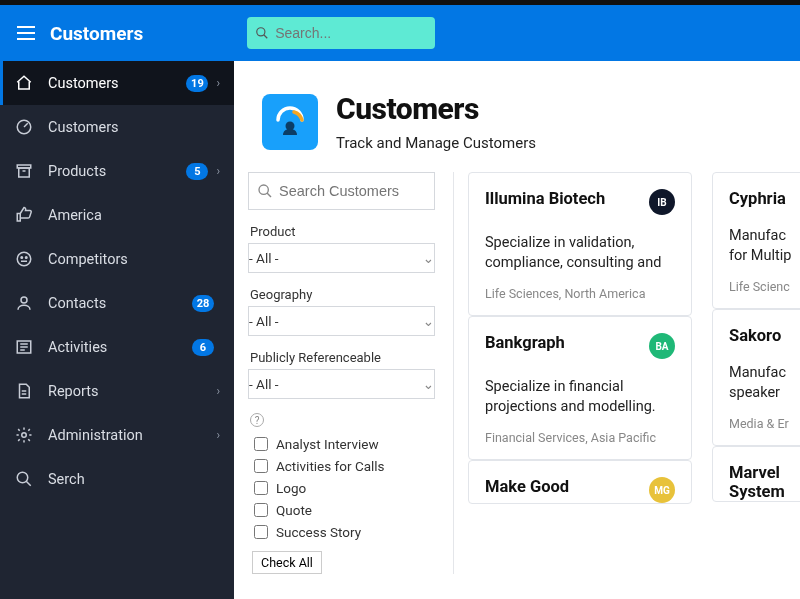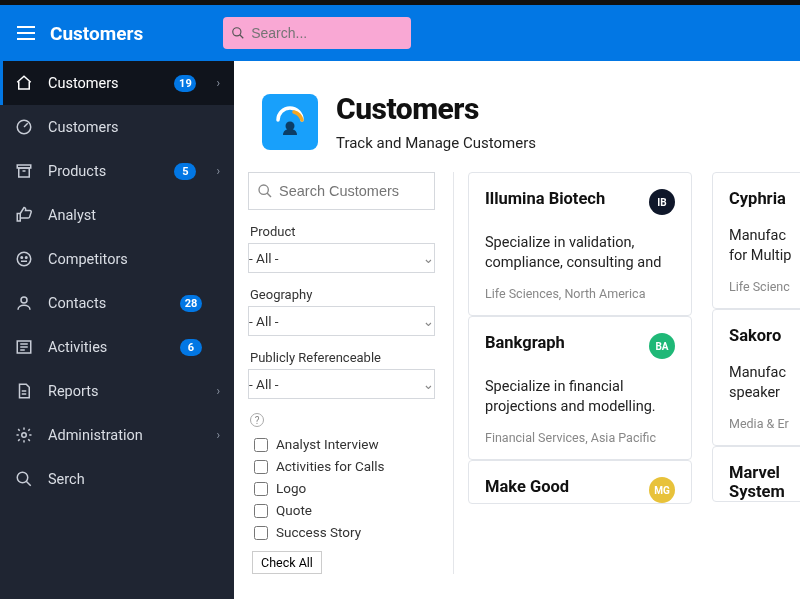--- a/index.html
+++ b/index.html
@@ -3,56 +3,56 @@
 <meta charset="utf-8">
 <style>
   * { box-sizing: border-box; margin: 0; padding: 0; }
   body { font-family: -apple-system, BlinkMacSystemFont, "Segoe UI", Roboto, Arial, sans-serif; width: 800px; height: 599px; overflow: hidden; background: #fff; }
   
   
   .topbar { height: 56px; background: #0277e4; display: flex; align-items: center; padding: 0 12px; position: relative; top: 5px; }
   .topbar-stripe { height: 5px; background: #111; position: absolute; top: 0; left: 0; right: 0; }
   .menu-btn { width: 28px; height: 28px; display: flex; align-items: center; justify-content: center; color: #fff; margin-right: 10px; cursor: pointer; }
   .app-title { color: #fff; font-size: 19px; font-weight: 700; }
-  .global-search { margin-left: 80px; width: 188px; height: 32px; background: #f9a8d4; border-radius: 4px; display: flex; align-items: center; padding: 0 8px; }
+  .global-search { margin-left: 104px; width: 188px; height: 32px; background: #5eead4; border-radius: 4px; display: flex; align-items: center; padding: 0 8px; }
   .global-search input { border: none; outline: none; font-size: 14px; color: #555; width: 100%; background: transparent; }
   .global-search .sicon { margin-right: 6px; color: #555; }
 
   
   .body-row { display: flex; height: calc(599px - 61px); margin-top: 5px; }
 
   
   .sidebar { width: 234px; background: #1f2532; color: #cfd3db; display: flex; flex-direction: column; padding-top: 0; }
   .nav-item { height: 44px; display: flex; align-items: center; padding: 0 14px; cursor: pointer; position: relative; font-size: 14.5px; color: #d9dde4; }
   .nav-item.active { background: #10141c; color: #fff; }
   .nav-item.active::before { content:""; position:absolute; left:0; top:0; bottom:0; width:3px; background:#0277e4; }
   .nav-icon { width: 20px; height: 20px; margin-right: 14px; display:flex; align-items:center; justify-content:center; color:#c7ccd6; flex-shrink:0; }
   .nav-item.active .nav-icon { color:#fff; }
   .nav-label { flex: 1; }
-  .badge { background: #0277e4; color: #fff; border-radius: 10px; font-size: 11px; font-weight: 700; padding: 2px 0; margin-right: 18px; min-width: 22px; text-align: center; }
+  .badge { background: #0277e4; color: #fff; border-radius: 10px; font-size: 11px; font-weight: 700; padding: 2px 0; margin-right: 6px; min-width: 22px; text-align: center; }
   .chev { color: #8b94a3; font-size: 12px; margin-left: 2px; }
 
   
   .main { flex: 1; background: #fff; overflow: hidden; position: relative; }
   .page-header { display: flex; align-items: center; padding: 30px 0 20px 28px; }
   .page-icon { width: 56px; height: 56px; border-radius: 8px; background: #18a0fb; margin-right: 18px; display:flex; align-items:center; justify-content:center; }
   .page-title { font-size: 30px; font-weight: 800; color: #111; letter-spacing: -0.5px; }
   .page-sub { font-size: 15px; color: #222; margin-top: 8px; }
 
   .content-row { display: flex; padding-left: 14px; }
 
   
   .filters { width: 208px; padding-right: 12px; }
   .filter-search { border: 1px solid #d5d8dd; height: 38px; display: flex; align-items: center; padding: 0 8px; margin-bottom: 14px; }
   .filter-search input { border: none; outline: none; font-size: 14.5px; color: #888; width: 100%; }
   .filter-label { font-size: 13px; color: #333; margin: 8px 0 4px 2px; }
   .filter-select { border: 1px solid #d5d8dd; height: 30px; display: flex; align-items: center; justify-content: space-between; padding: 0 0; font-size: 13.5px; color: #333; margin-bottom: 14px; cursor: pointer; }
   .ref-head { display:flex; align-items:center; gap:6px; margin: 8px 0 6px 2px; font-size:13px; color:#333;}
   .help { width:14px; height:14px; border:1px solid #aaa; border-radius:50%; font-size:10px; color:#888; display:flex; align-items:center; justify-content:center;}
-  .check-row { display:flex; align-items:flex-end; font-size:13.5px; color:#333; padding: 3px 0 3px 6px; }
+  .check-row { display:flex; align-items:center; font-size:13.5px; color:#333; padding: 3px 0 3px 6px; }
   .check-row input { margin-right: 8px; width:14px; height:14px; }
   .check-all { border:1px solid #ccc; font-size:12.5px; padding:3px 8px; margin: 8px 0 0 4px; display:inline-block; cursor:pointer; }
 
   .divider { width: 1px; background: #e4e6ea; margin: 0 14px 0 6px; }
 
   
   .cards { flex: 1; display: flex; gap: 20px; }
   .card-col { width: 224px; display:flex; flex-direction:column; }
   .card-col.cut { width: 88px; overflow:hidden; }
   .card { border: 1px solid #e2e5ea; border-radius: 4px; padding: 16px 16px 14px 16px; }
@@ -121,21 +121,21 @@
       <span class="nav-label">Products</span>
       <span class="badge">5</span>
       <span class="chev">›</span>
     </div>
     <div class="nav-item">
       <span class="nav-icon">
           <svg width="18" height="18" viewBox="0 0 24 24" fill="none" stroke="currentColor" stroke-width="2">
             <path d="M7 10v10H3V10zM7 10l5-8c1 0 3 1 2 4h6c1 0 2 1 1.5 2.5l-2 6c-.3 1-1 1.5-2 1.5H7"></path>
           </svg>
         </span>
-      <span class="nav-label">Analyst</span>
+      <span class="nav-label">America</span>
     </div>
     <div class="nav-item">
       <span class="nav-icon">
           <svg width="18" height="18" viewBox="0 0 24 24" fill="none" stroke="currentColor" stroke-width="2">
             <circle cx="12" cy="12" r="9"></circle>
             <circle cx="9" cy="10" r="1" fill="currentColor"></circle>
             <circle cx="15" cy="10" r="1" fill="currentColor"></circle>
             <path d="M8 15h8"></path>
           </svg>
         </span>

